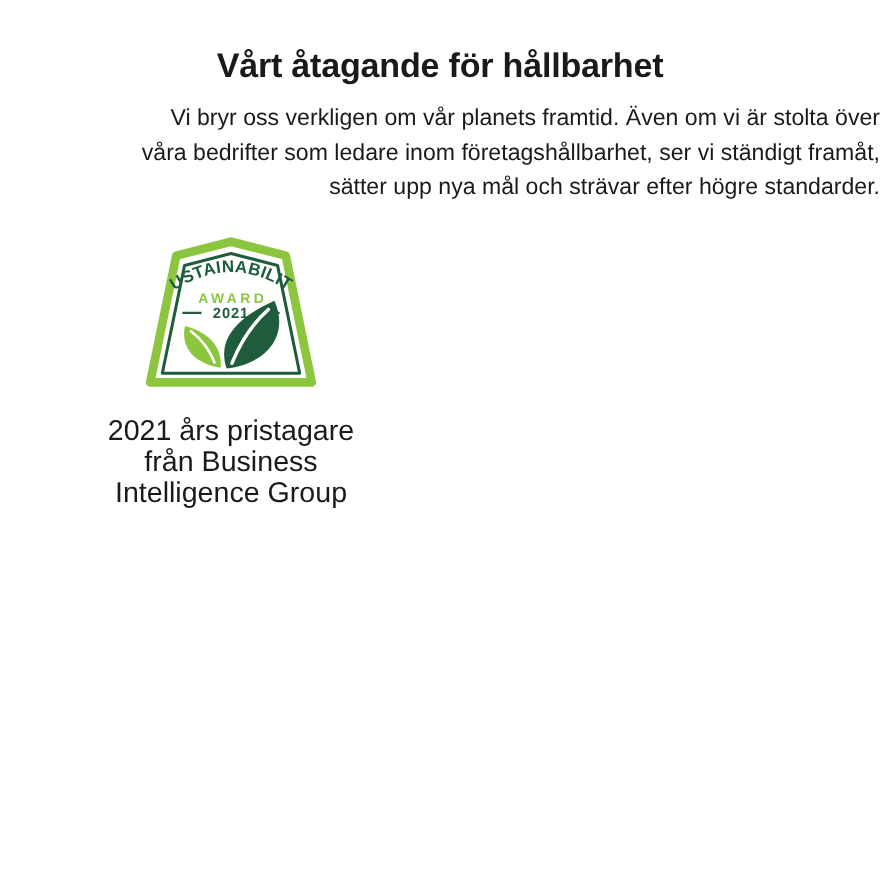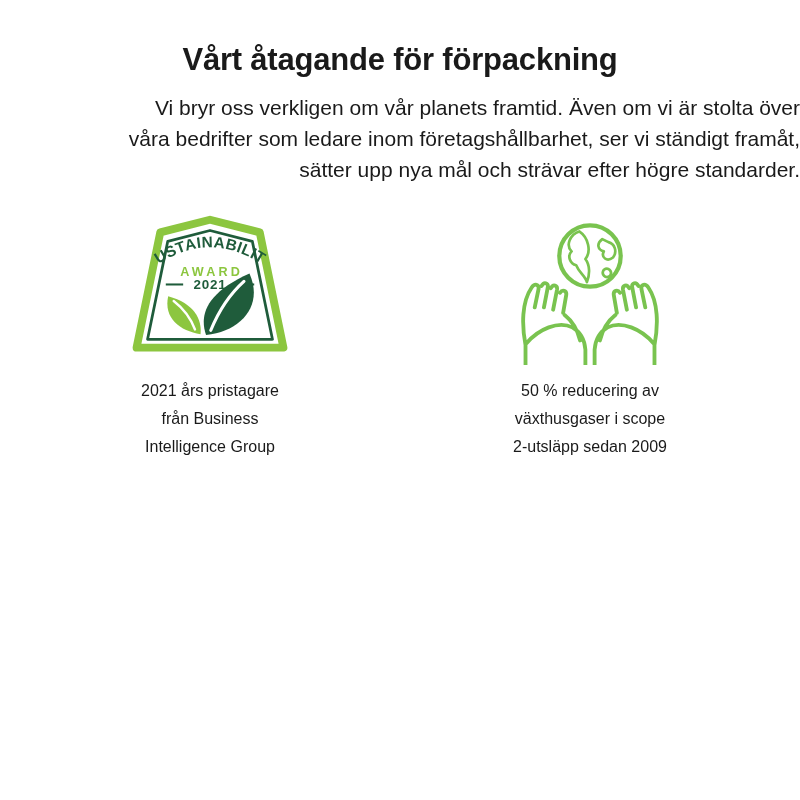--- a/index.html
+++ b/index.html
@@ -45,21 +45,21 @@
   }
   .icon-box{
     height:150px;
     display:flex;
     align-items:flex-end;
     justify-content:center;
   }
   .caption{
     margin-top:12px;
     text-align:center;
-    font-size:16px;
+    font-size:26px;
     line-height:28px;
     white-space:pre-line;
   }
   
   .stroke-icon{stroke:var(--icon-green);fill:none;}
   .fill-icon{fill:var(--icon-green);}
   .badge-outer{fill:#ffffff;stroke:var(--badge-light-green);stroke-width:10;stroke-linejoin:round;}
   .badge-inner{fill:#ffffff;stroke:var(--badge-dark-green);stroke-width:3.5;stroke-linejoin:round;}
   .badge-arc-text{fill:var(--badge-dark-green);font-family:"Liberation Sans","DejaVu Sans",sans-serif;font-weight:700;font-size:19.5px;letter-spacing:0.5px;}
   .badge-award-text{fill:var(--badge-light-green);font-family:"Liberation Sans","DejaVu Sans",sans-serif;font-weight:700;font-size:16px;letter-spacing:4px;}
@@ -67,21 +67,21 @@
   .badge-dash{stroke:var(--badge-dark-green);stroke-width:2.6;}
   .leaf-dark{fill:var(--badge-dark-green);}
   .leaf-light{fill:var(--badge-light-green);}
   .leaf-vein{stroke:#ffffff;fill:none;stroke-linecap:round;}
 </style>
 </head>
 <body>
 
 <div class="canvas">
 
-  <h1 class="page-title">Vårt åtagande för förpackning</h1>
+  <h1 class="page-title">Vårt åtagande för hållbarhet</h1>
 
   <p class="intro">Vi bryr oss verkligen om vår planets framtid. Även om vi är stolta över
 våra bedrifter som ledare inom företagshållbarhet, ser vi ständigt framåt,
 sätter upp nya mål och strävar efter högre standarder.</p>
 
   <div class="grid">
 
     <div class="cell">
       <div class="icon-box">
         <svg width="158" height="150" viewBox="0 0 200 190">
@@ -100,40 +100,16 @@
           <path class="leaf-dark" d="M95,152 C86,126 96,98 150,74 C168,114 140,147 95,152 Z"></path>
           <path class="leaf-vein" stroke-width="4" d="M101,146 C110,124 124,101 143,84"></path>
         </svg>
       </div>
       <div class="caption">2021 års pristagare
 från Business
 Intelligence Group</div>
     </div>
 
 
-    <div class="cell">
-      <div class="icon-box">
-        <svg width="154" height="152" viewBox="0 0 200 198">
-          <g>
-            <circle class="stroke-icon" stroke-width="5.5" cx="100" cy="56" r="40"></circle>
-            <path class="stroke-icon" stroke-width="3.5" stroke-linejoin="round" d="M86,24 C74,28 68,42 76,50 C70,56 74,66 82,68 C86,78 94,82 96,90 C100,80 100,68 94,60 C102,50 98,32 86,24 Z"></path>
-            <path class="stroke-icon" stroke-width="3.5" stroke-linejoin="round" d="M116,34 C108,40 110,48 118,50 C114,58 122,64 130,58 C136,50 132,40 124,38 Z"></path>
-            <path class="stroke-icon" stroke-width="3.5" stroke-linejoin="round" d="M118,74 C114,80 120,86 126,82 C130,76 124,70 118,74 Z"></path>
-          </g>
-          <g id="handL">
-            <path class="stroke-icon" stroke-width="5" stroke-linecap="round" stroke-linejoin="round" d="M16,198 L16,172 C11,146 11,116 24,97 C28,91 34,93 33,99 L28,123
-                     M37,95 C40,89 46,91 45,97 L40,123
-                     M49,98 C52,92 58,94 57,100 L52,126
-                     M61,104 C64,99 70,101 69,107 L65,130
-                     M17,170 C33,151 59,140 77,149 C88,155 93,166 94,178 L94,198
-                     M67,133 C77,141 84,153 87,166"></path>
-          </g>
-          <use href="#handL" transform="translate(200,0) scale(-1,1)"></use>
-        </svg>
-      </div>
-      <div class="caption">50 % reducering av
-växthusgaser i scope
-2-utsläpp sedan 2009</div>
-    </div>
 
 
   </div>
 </div>
 
 </body></html>

